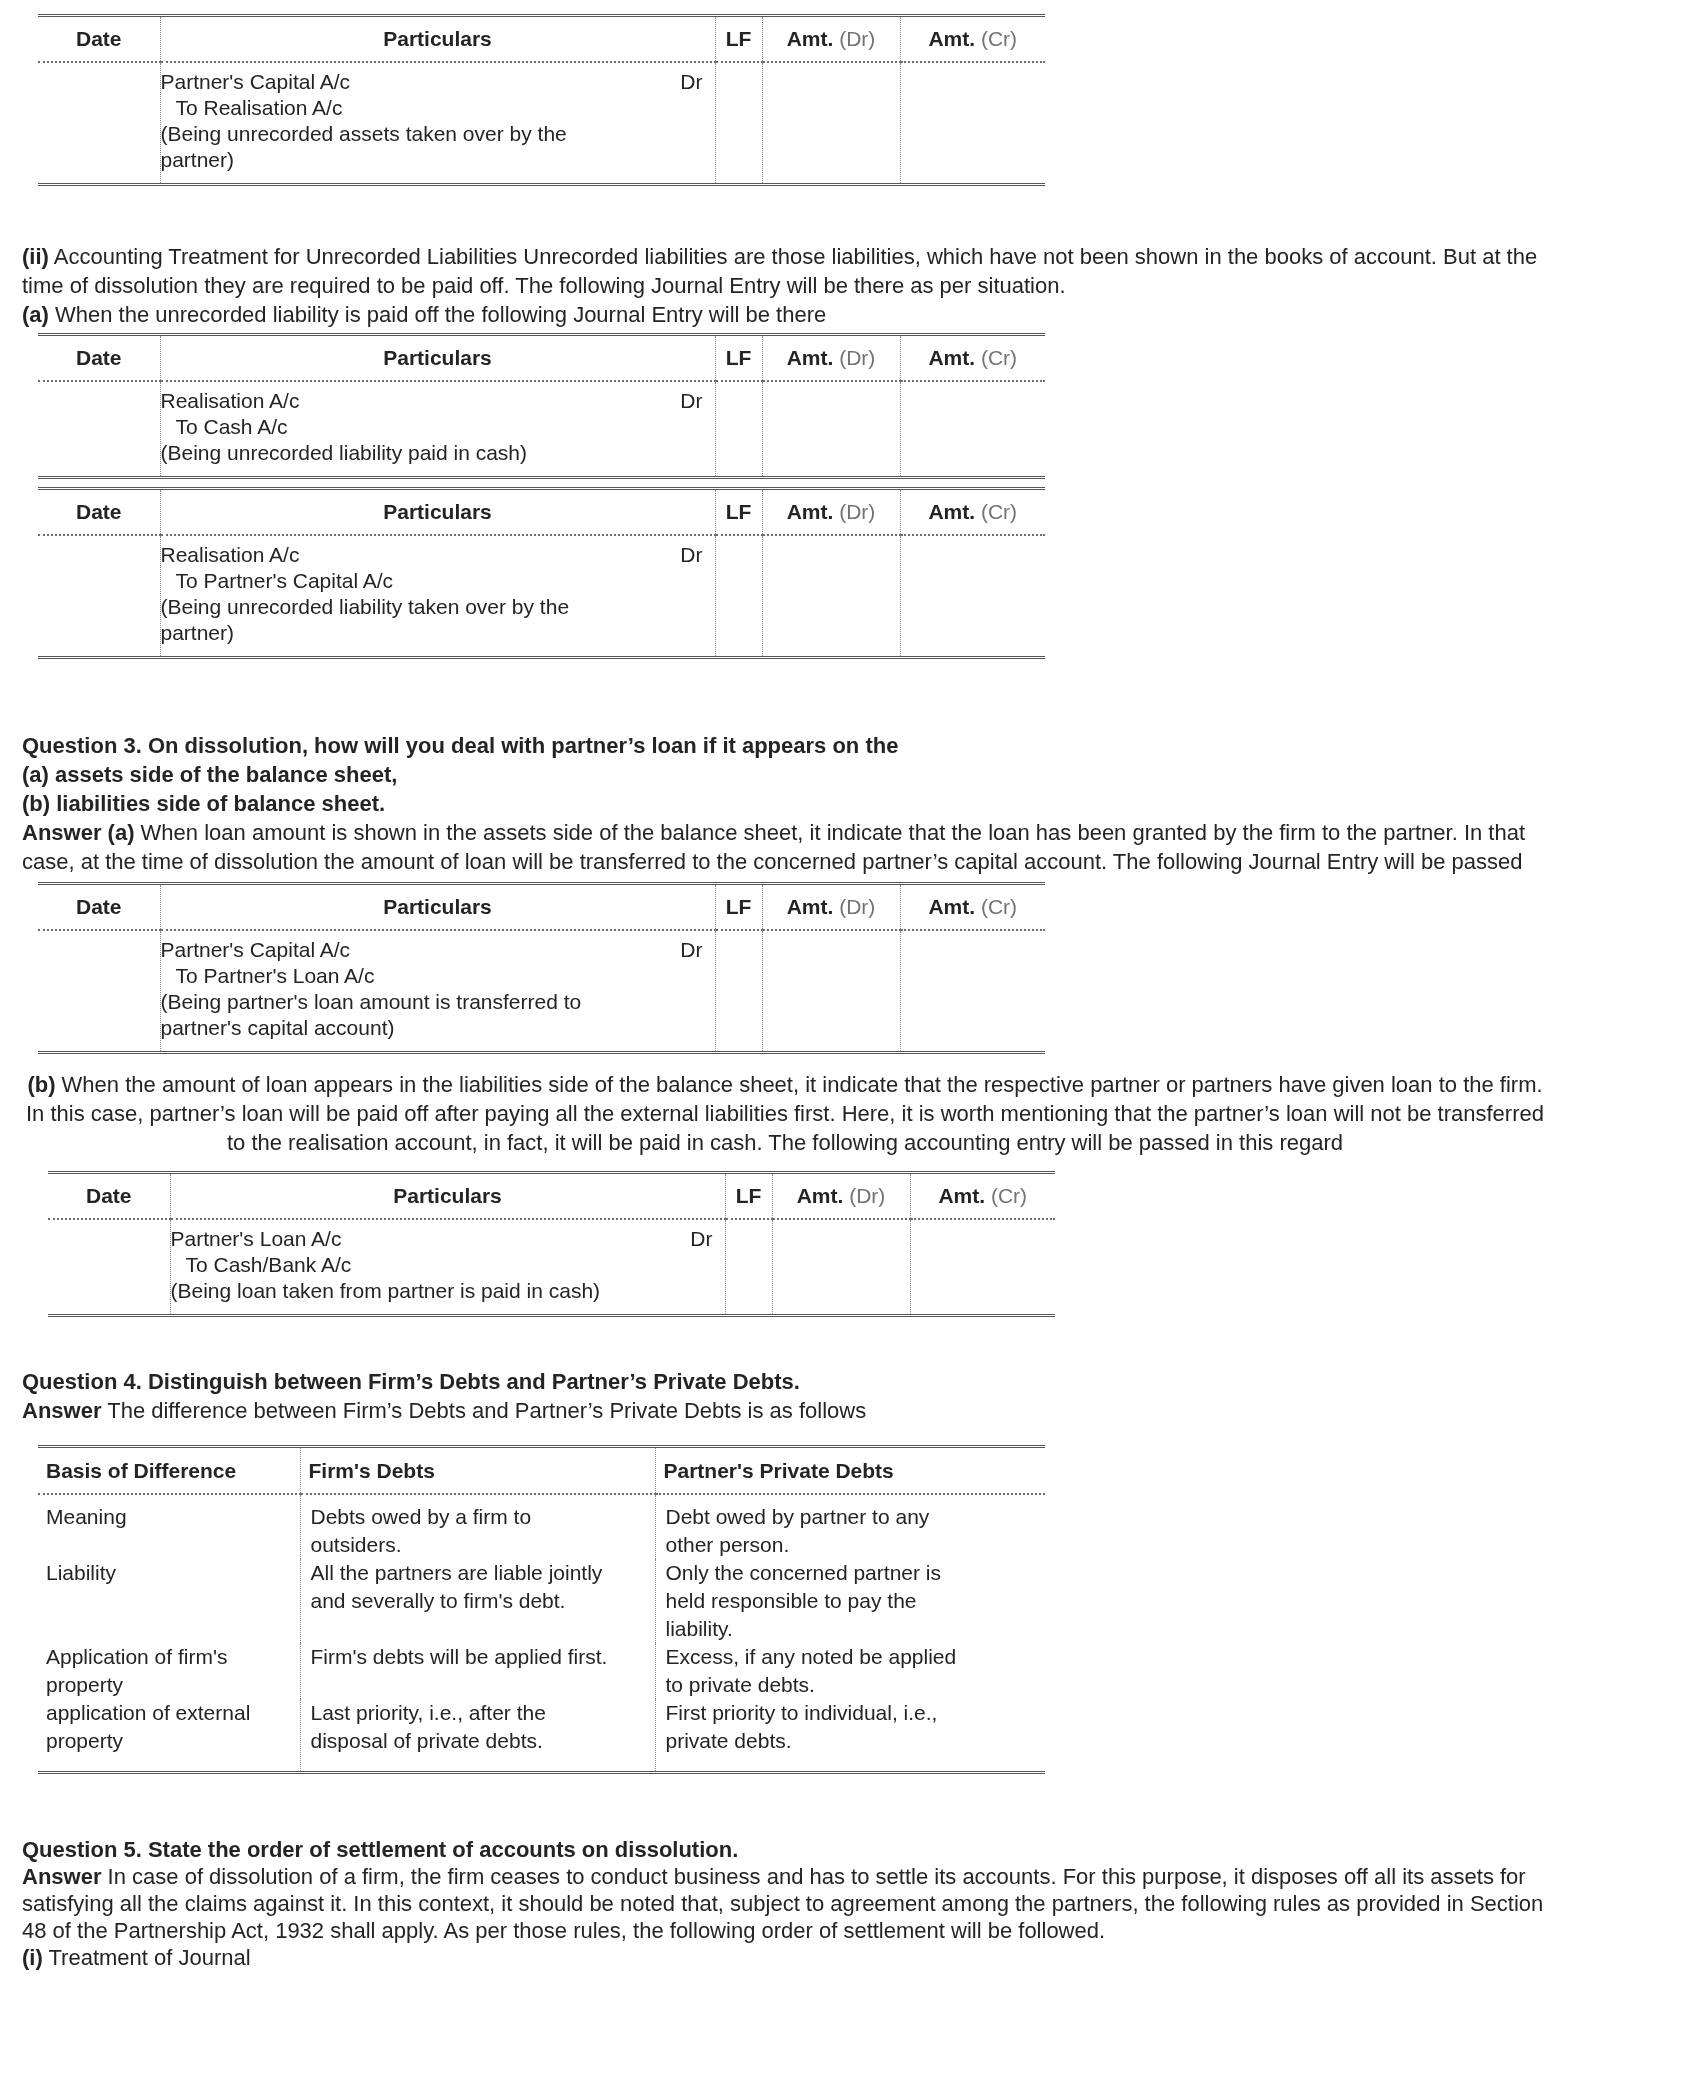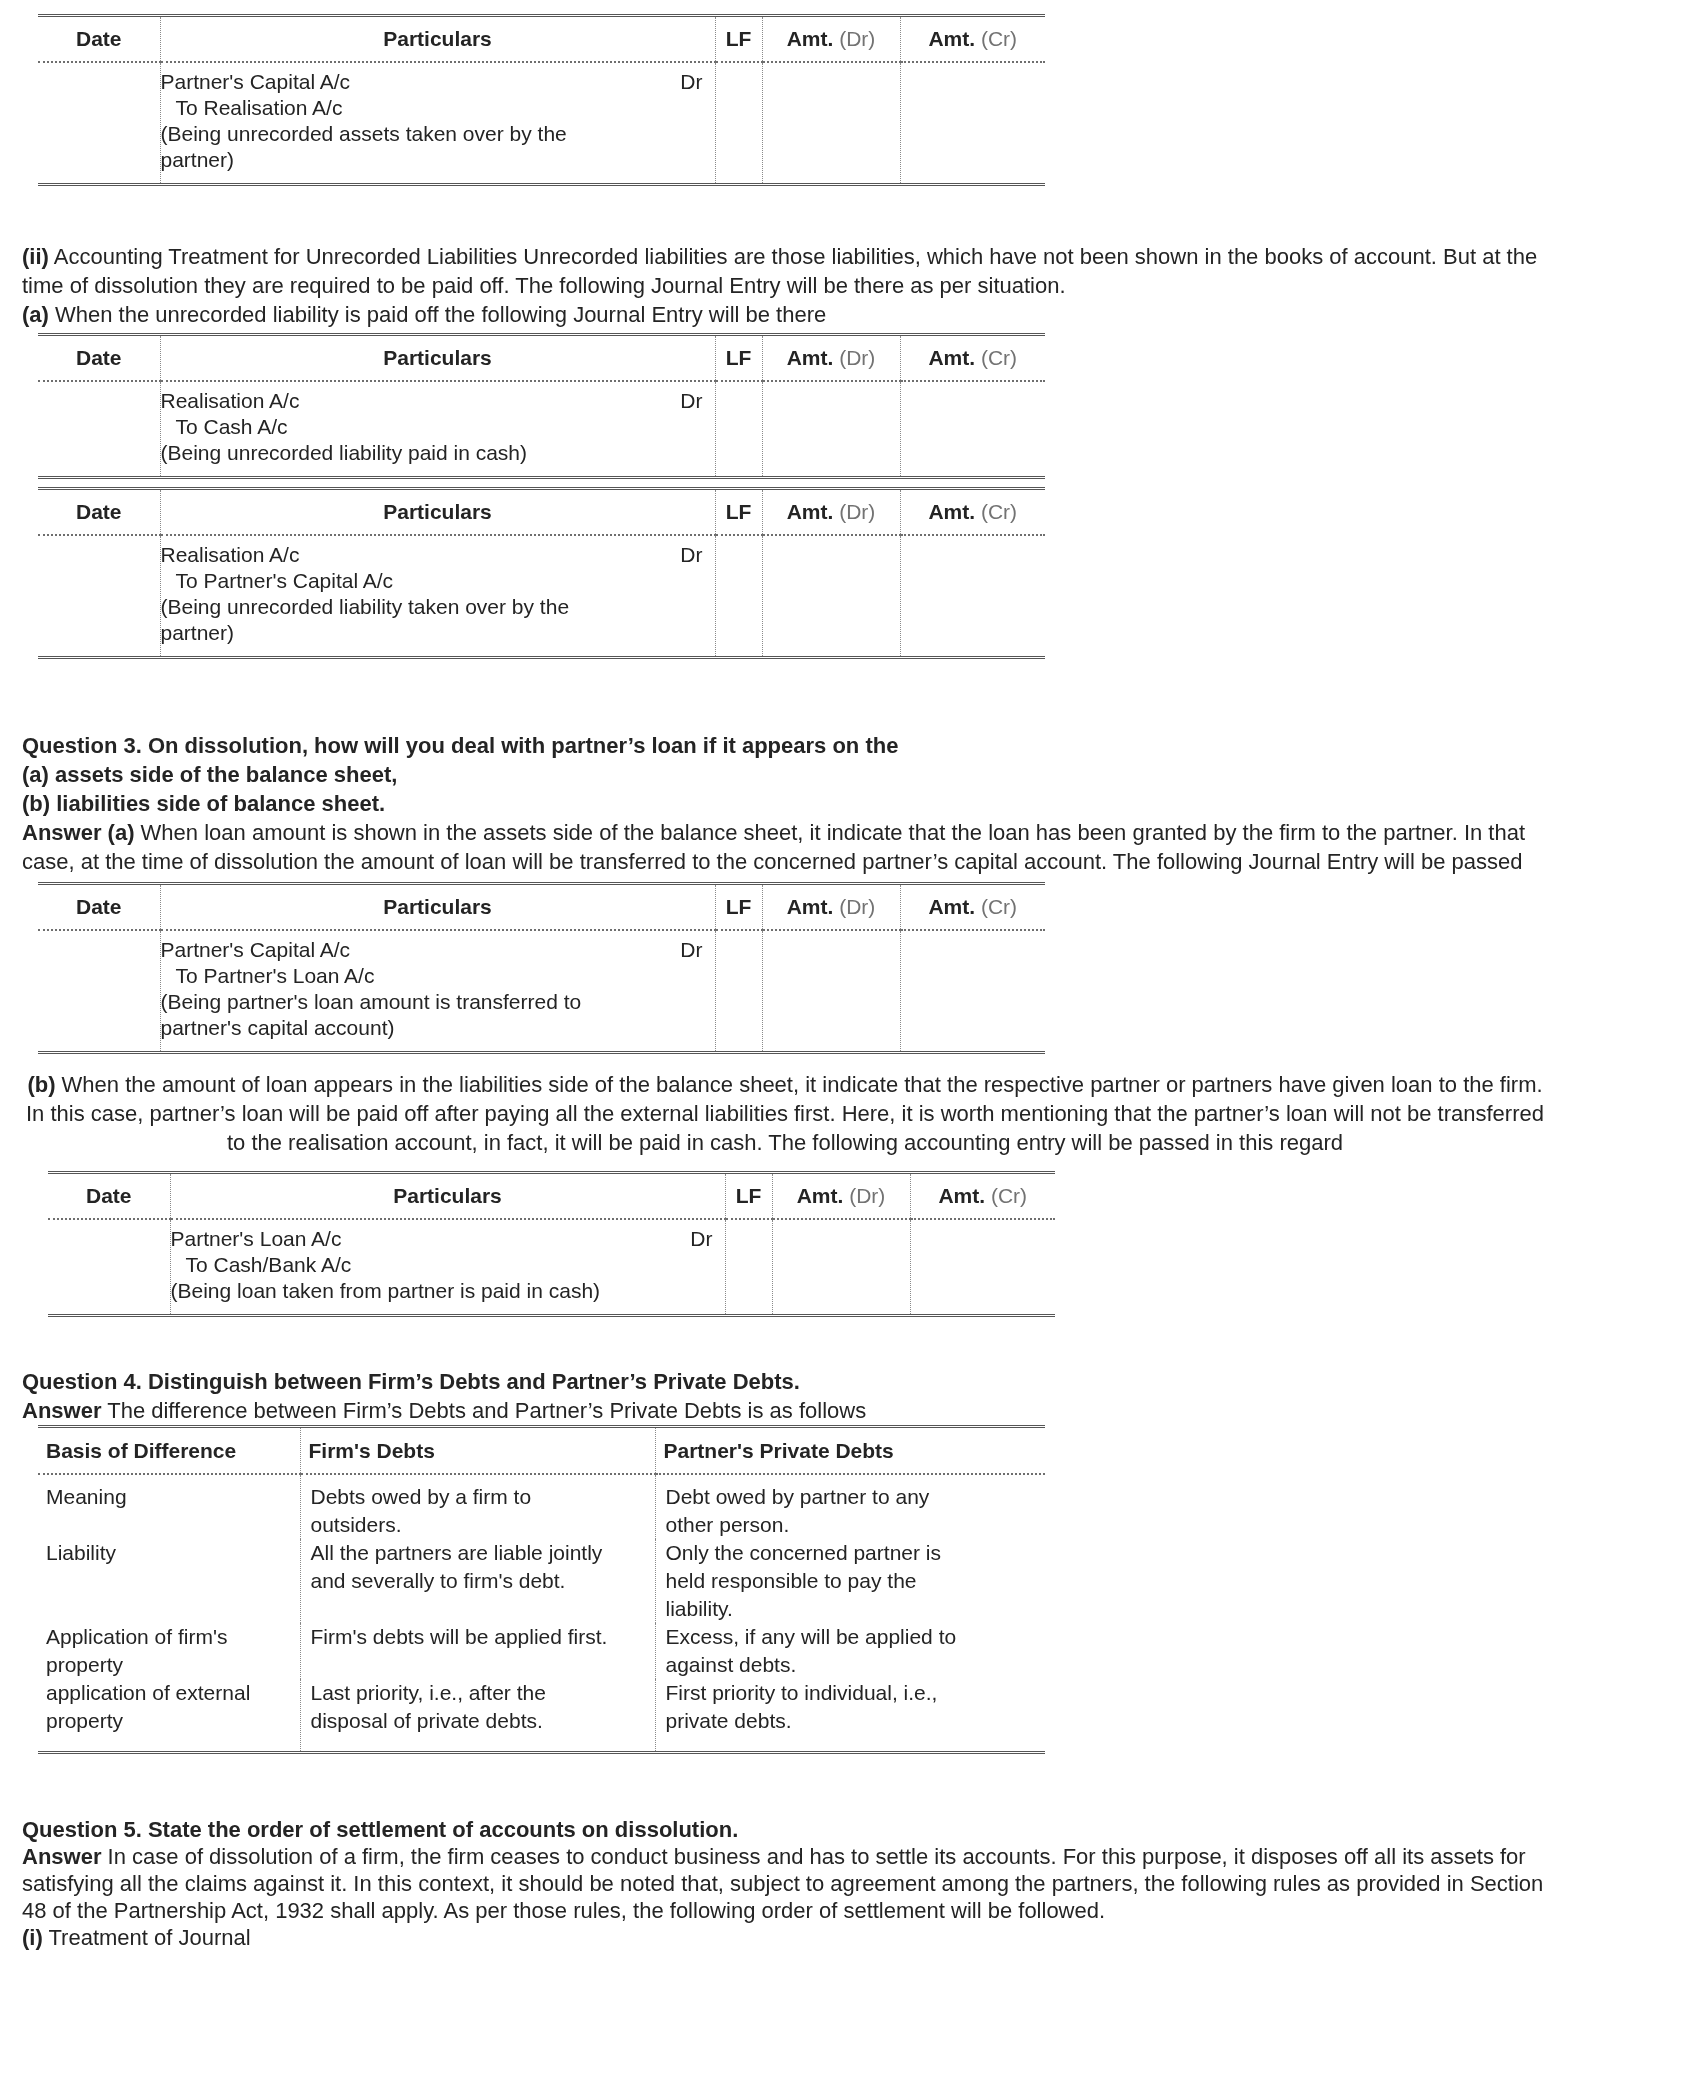--- a/index.html
+++ b/index.html
@@ -37,21 +37,21 @@
   #para-ii{margin-top:56px;max-width:1548px;}
   #t2{margin-top:4px;}
   #para-b{margin-top:48px;}
   #t3{margin-top:8px;}
   #q3{margin-top:72px;}
   #q3 p{max-width:1548px;}
   #t4{margin-top:6px;}
   #q3b{margin-top:16px;max-width:1548px;text-align:center;}
   #t5{margin-top:14px;margin-left:26px;}
   #q4{margin-top:50px;}
-  #ctable{margin-top:0;}
+  #ctable{margin-top:20px;}
   #q5{margin-top:62px;}
   #q5 p{line-height:27px;max-width:1548px;}
 </style>
 </head>
 <body>
 
 <div class="page">
 
   <table class="jtable" id="t1">
     <colgroup>
@@ -269,21 +269,21 @@
         <td class="partner">Debt owed by partner to any other person.</td>
       </tr>
       <tr>
         <td>Liability</td>
         <td class="firm">All the partners are liable jointly and severally to firm's debt.</td>
         <td class="partner">Only the concerned partner is held responsible to pay the liability.</td>
       </tr>
       <tr>
         <td>Application of firm's property</td>
         <td class="firm">Firm's debts will be applied first.</td>
-        <td class="partner">Excess, if any will be applied to against debts.</td>
+        <td class="partner">Excess, if any noted be applied to private debts.</td>
       </tr>
       <tr class="last">
         <td>application of external property</td>
         <td class="firm">Last priority, i.e., after the disposal of private debts.</td>
         <td class="partner">First priority to individual, i.e., private debts.</td>
       </tr>
     </tbody>
   </table>
 
   <div id="q5">

